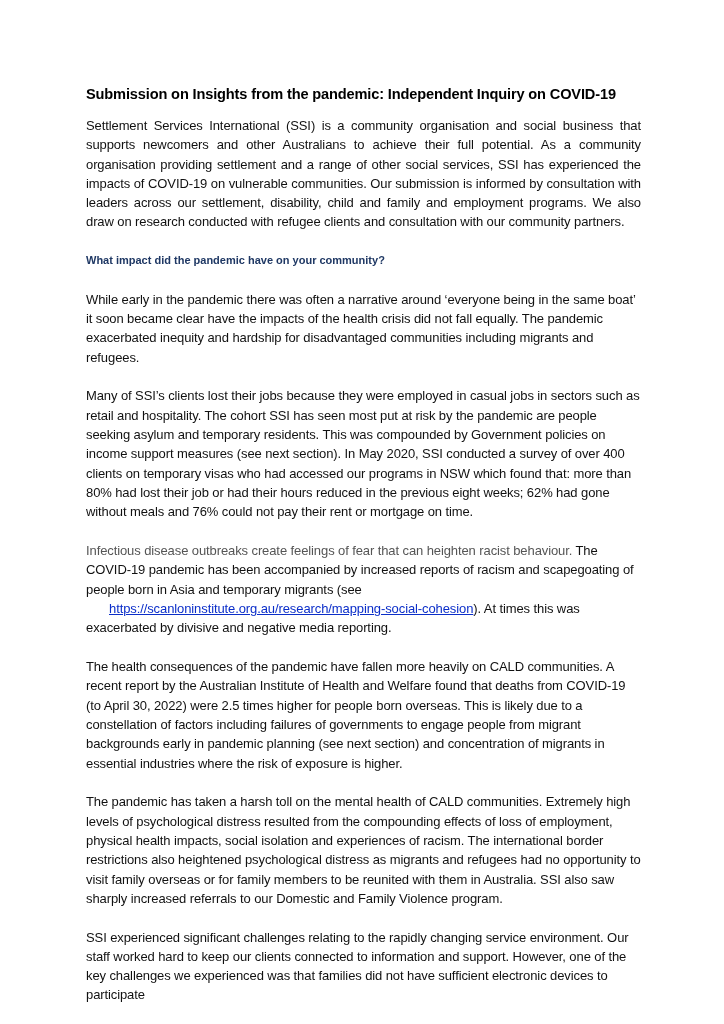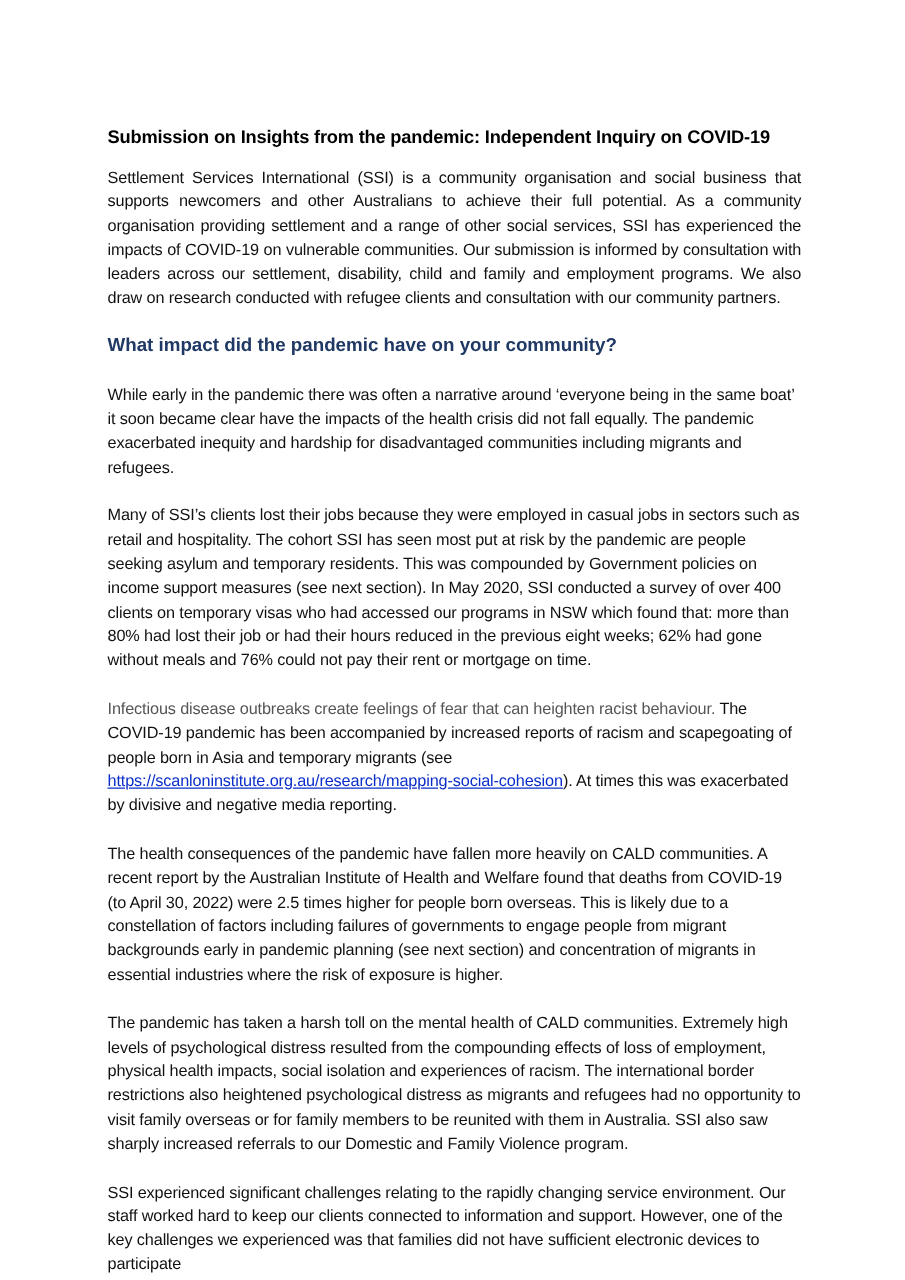--- a/index.html
+++ b/index.html
@@ -3,31 +3,31 @@
   <meta charset="utf-8">
   <style>
     html, body { margin: 0; padding: 0; background: #ffffff; }
     body { width: 724px; height: 1024px; overflow: hidden; position: relative; }
     .page {
       position: absolute; left: 0; top: 0; width: 724px; height: 1024px; background: #fff;
       font-family: "Liberation Sans", sans-serif; color: #111;
     }
     .content { position: absolute; left: 86px; top: 86px; width: 555px; }
     .title {
-      font-size: 14.6px; font-weight: bold; color: #000; margin: 16px 0 14px 0;
+      font-size: 14.6px; font-weight: bold; color: #000; margin: 0 0 14px 0;
       letter-spacing: -0.15px; white-space: nowrap;
     }
     p { margin: 0; font-size: 13px; line-height: 19.3px; letter-spacing: -0.1px; }
     .justify { text-align: justify; }
     .gap { height: 19.5px; }
     .heading {
-      font-size: 15px; font-weight: bold; color: #1f3864; line-height: 19px; margin: 0;
+      font-size: 11px; font-weight: bold; color: #1f3864; line-height: 19px; margin: 0;
     }
     .light { color: #555; }
-    a.link { color: #0b2ec9; text-decoration: underline; }
+    a.link { color: #0b2ec9; text-decoration: underline; margin-left: 23px; }
   </style>
 </head>
 <body>
 
 <div class="page">
   <div class="content">
     <div class="title">Submission on Insights from the pandemic: Independent Inquiry on COVID-19</div>
 
     <p class="justify">Settlement Services International (SSI) is a community organisation and social business that supports newcomers and other Australians to achieve their full potential. As a community organisation providing settlement and a range of other social services, SSI has experienced the impacts of COVID-19 on vulnerable communities. Our submission is informed by consultation with leaders across our settlement, disability, child and family and employment programs. We also draw on research conducted with refugee clients and consultation with our community partners.</p>
     <div class="gap"></div>

